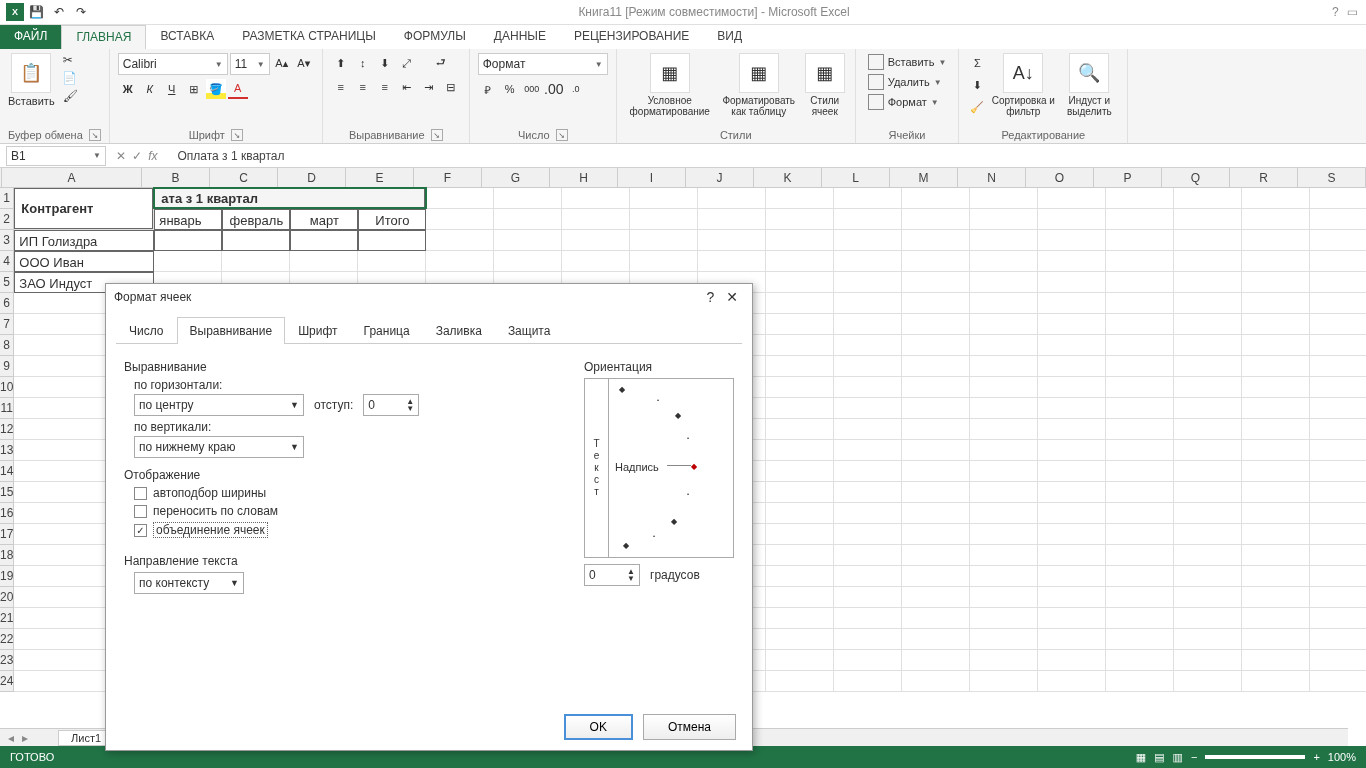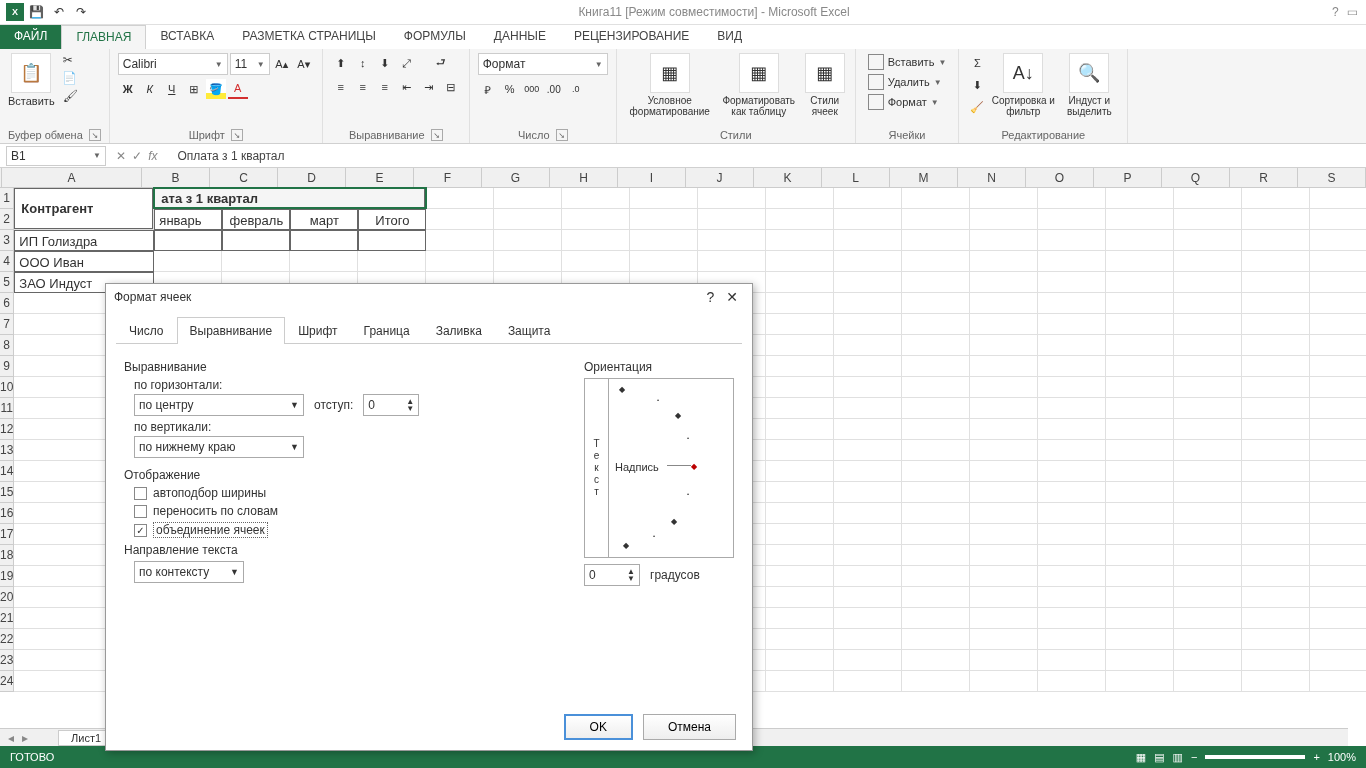--- a/index.html
+++ b/index.html
@@ -15,21 +15,21 @@
 .ribbon-tab.file { background: #217346; color: #fff; }
 .ribbon-tab.active { background: #f5f5f5; border: 1px solid #d0d0d0; border-bottom: none; color: #217346; }
 .ribbon { height: 95px; background: #f5f5f5; border-bottom: 1px solid #d0d0d0; display: flex; }
 .ribbon-group { border-right: 1px solid #e0e0e0; padding: 4px 8px 2px; display: flex; flex-direction: column; justify-content: space-between; }
 .ribbon-group-body { display: flex; gap: 4px; flex: 1; align-items: flex-start; }
 .ribbon-group-label { text-align: center; font-size: 11px; color: #666; padding-top: 2px; display: flex; justify-content: center; align-items: center; gap: 6px; }
 .dialog-launcher { width: 12px; height: 12px; border: 1px solid #aaa; font-size: 8px; display: inline-flex; align-items: center; justify-content: center; color: #666; cursor: pointer; }
 .btn-col { display: flex; flex-direction: column; align-items: center; gap: 2px; cursor: pointer; }
 .btn-large { width: 40px; height: 40px; background: #fff; border: 1px solid #ddd; display: flex; align-items: center; justify-content: center; font-size: 18px; }
 .btn-small { width: 20px; height: 20px; display: flex; align-items: center; justify-content: center; font-size: 11px; cursor: pointer; }
-.btn-row { display: flex; gap: 2px; align-items: center; }
+.btn-row { display: flex; gap: 2px; }
 .combo { border: 1px solid #ccc; background: #fff; height: 22px; font-size: 12px; padding: 0 4px; display: flex; align-items: center; justify-content: space-between; }
 .combo .arrow { font-size: 8px; color: #666; margin-left: 4px; }
 .formula-bar { height: 24px; display: flex; align-items: center; border-bottom: 1px solid #d0d0d0; background: #fff; }
 .name-box { width: 100px; border: 1px solid #ccc; height: 20px; margin-left: 6px; padding: 0 4px; display: flex; align-items: center; justify-content: space-between; }
 .fb-btns { display: flex; gap: 6px; padding: 0 10px; color: #888; }
 .fb-input { flex: 1; padding: 0 10px; color: #444; }
 .grid-area { position: relative; background: #fff; }
 .col-headers { display: flex; height: 20px; }
 .row-col-corner { width: 25px; background: #f0f0f0; border-right: 1px solid #ccc; border-bottom: 1px solid #ccc; }
 .col-header { background: #f0f0f0; border-right: 1px solid #ccc; border-bottom: 1px solid #ccc; text-align: center; font-size: 12px; color: #444; line-height: 20px; }
@@ -174,21 +174,21 @@
   <div class="ribbon-group">
     <div class="ribbon-group-body" style="flex-direction:column;gap:4px">
       <div class="combo" style="width:130px">
           <span>Формат</span>
           <span class="arrow">▼</span>
         </div>
       <div class="btn-row">
         <div class="btn-small">₽</div>
         <div class="btn-small">%</div>
         <div class="btn-small" style="font-size:9px">000</div>
-        <div class="btn-small" style="font-size:10px">.00</div>
+        <div class="btn-small" style="font-size:14px">.00</div>
         <div class="btn-small" style="font-size:9px">.0</div>
       </div>
     </div>
     <div class="ribbon-group-label">
         <span>Число</span>
         <span class="dialog-launcher">↘</span>
       </div>
   </div>
   <div class="ribbon-group">
     <div class="ribbon-group-body">
@@ -897,21 +897,21 @@
           <span>автоподбор ширины</span>
         </div>
       <div class="checkbox-row">
           <div class="checkbox-box"></div>
           <span>переносить по словам</span>
         </div>
       <div class="checkbox-row">
           <div class="checkbox-box">✓</div>
           <span style="border:1px dotted #666;padding:0 2px">объединение ячеек</span>
         </div>
-      <div class="section-title" style="margin-top:5px">Направление текста</div>
+      <div class="section-title" style="margin-top:16px">Направление текста</div>
       <div class="field-row">
         <div class="select-box" style="width:110px">
             <span>по контексту</span>
             <span style="font-size:9px">▼</span>
           </div>
       </div>
     </div>
     <div class="dialog-right">
       <div class="section-title">Ориентация</div>
       <div class="orientation-box">

